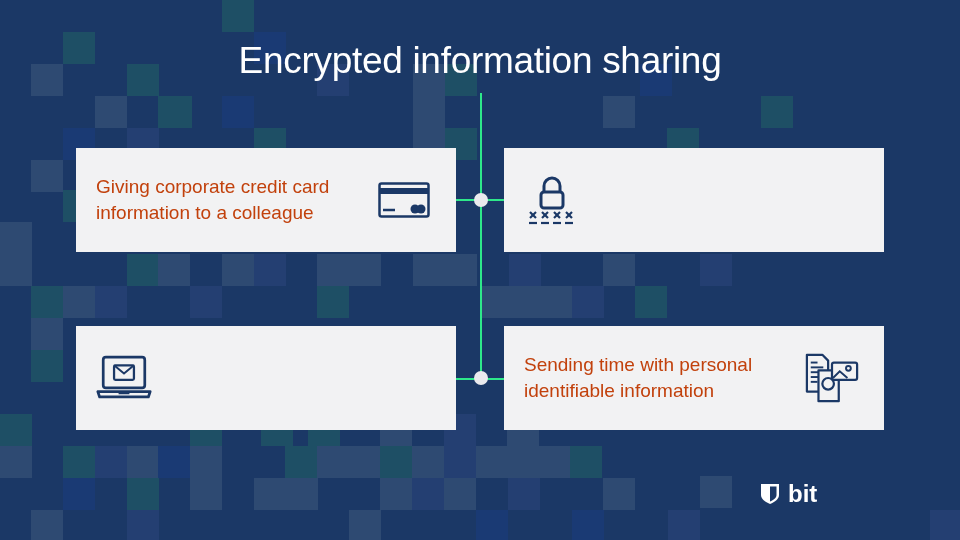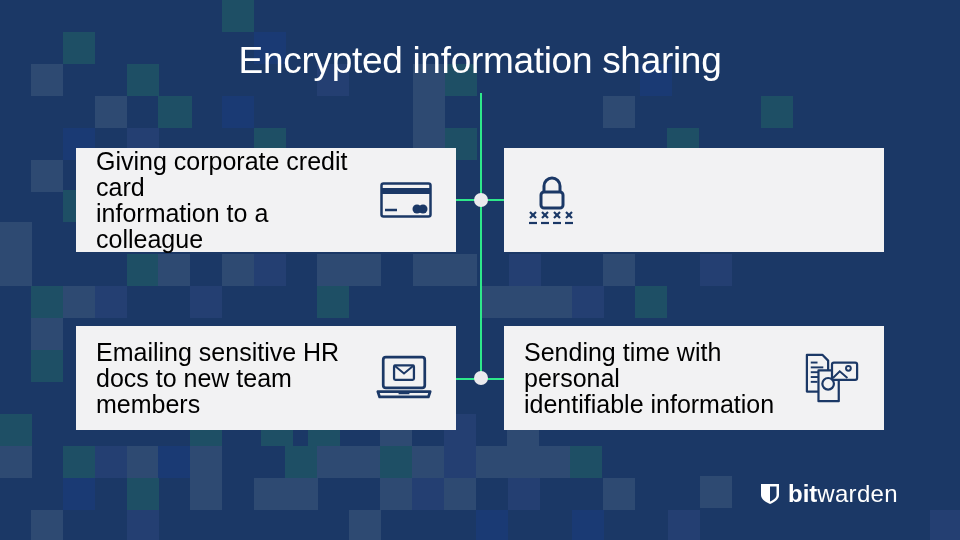--- a/index.html
+++ b/index.html
@@ -8,21 +8,21 @@
   .sq { position:absolute; width:32px; height:32px; }
   .c1 { background:#2e4a72; }   
   .c2 { background:#1e4f65; }   
   .c3 { background:#243f72; }   
   .c4 { background:#1a3a74; }   
   .title { position:absolute; left:0; width:960px; top:40px; text-align:center; color:#ffffff; font-size:37px; letter-spacing:-0.3px; }
   .vline { position:absolute; left:480px; top:93px; width:1.5px; height:286px; background:#2ee88a; }
   .hline { position:absolute; height:1.5px; background:#2ee88a; }
   .dot { position:absolute; width:14px; height:14px; border-radius:50%; background:#eaeaee; }
   .card { position:absolute; background:#f2f2f3; width:380px; height:104px; display:flex; align-items:center; box-sizing:border-box; padding-left:20px; padding-right:24px; justify-content:space-between; }
-  .card-text { color:#000000; font-size:25px; line-height:26px; white-space:pre-line; }
+  .card-text { color:#c2410c; font-size:19px; line-height:26px; white-space:pre-line; }
   .card-icon { width:56px; height:56px; display:flex; align-items:center; justify-content:center; }
   .logo { position:absolute; left:760px; top:480px; display:flex; align-items:center; color:#ffffff; }
   .logo-b { font-weight:bold; font-size:24px; }
   .logo-w { font-size:24px; letter-spacing:0.3px; }
 </style>
 </head>
 <body>
 
 <div class="bg">
 
@@ -148,22 +148,20 @@
         <line x1="2" y1="49" x2="10" y2="49"></line>
           <line x1="14" y1="49" x2="22" y2="49"></line>
         <line x1="26" y1="49" x2="34" y2="49"></line>
           <line x1="38" y1="49" x2="46" y2="49"></line>
       </g>
     </svg>
   </div>
 </div>
 
 <div class="card" style="left:76px;top:326px;">
-  <div class="card-text">Emailing sensitive HR
-docs to new team members</div>
   <div class="card-icon">
     <svg width="62" height="50" viewBox="0 0 62 50">
       <rect x="8" y="2" width="46" height="34" rx="3" fill="none" stroke="#1b3866" stroke-width="3"></rect>
       <path d="M2 40 h58 l-2 6 h-54 z" fill="none" stroke="#1b3866" stroke-width="3" stroke-linejoin="round"></path>
       <rect x="25" y="40" width="12" height="3" fill="#1b3866"></rect>
       <rect x="20" y="11" width="22" height="16" rx="1.5" fill="none" stroke="#1b3866" stroke-width="2.5"></rect>
       <path d="M20 11 l11 9 l11 -9" fill="none" stroke="#1b3866" stroke-width="2.2"></path>
     </svg>
   </div>
 </div>
@@ -189,14 +187,13 @@
     </svg>
   </div>
 </div>
 
 <div class="logo">
   <svg width="20" height="22" viewBox="0 0 20 22" style="margin-right:8px;">
     <path d="M1 1 h18 v11 c0 4 -4 7 -9 9 c-5 -2 -9 -5 -9 -9 z" fill="#ffffff"></path>
     <path d="M10 3.5 h6.5 v8.5 c0 3 -3 5 -6.5 6.6 z" fill="#1b3866"></path>
   </svg>
   <span class="logo-b">bit</span>
-    <span class="logo-w">warden</span>
 </div>
 
 </body></html>

